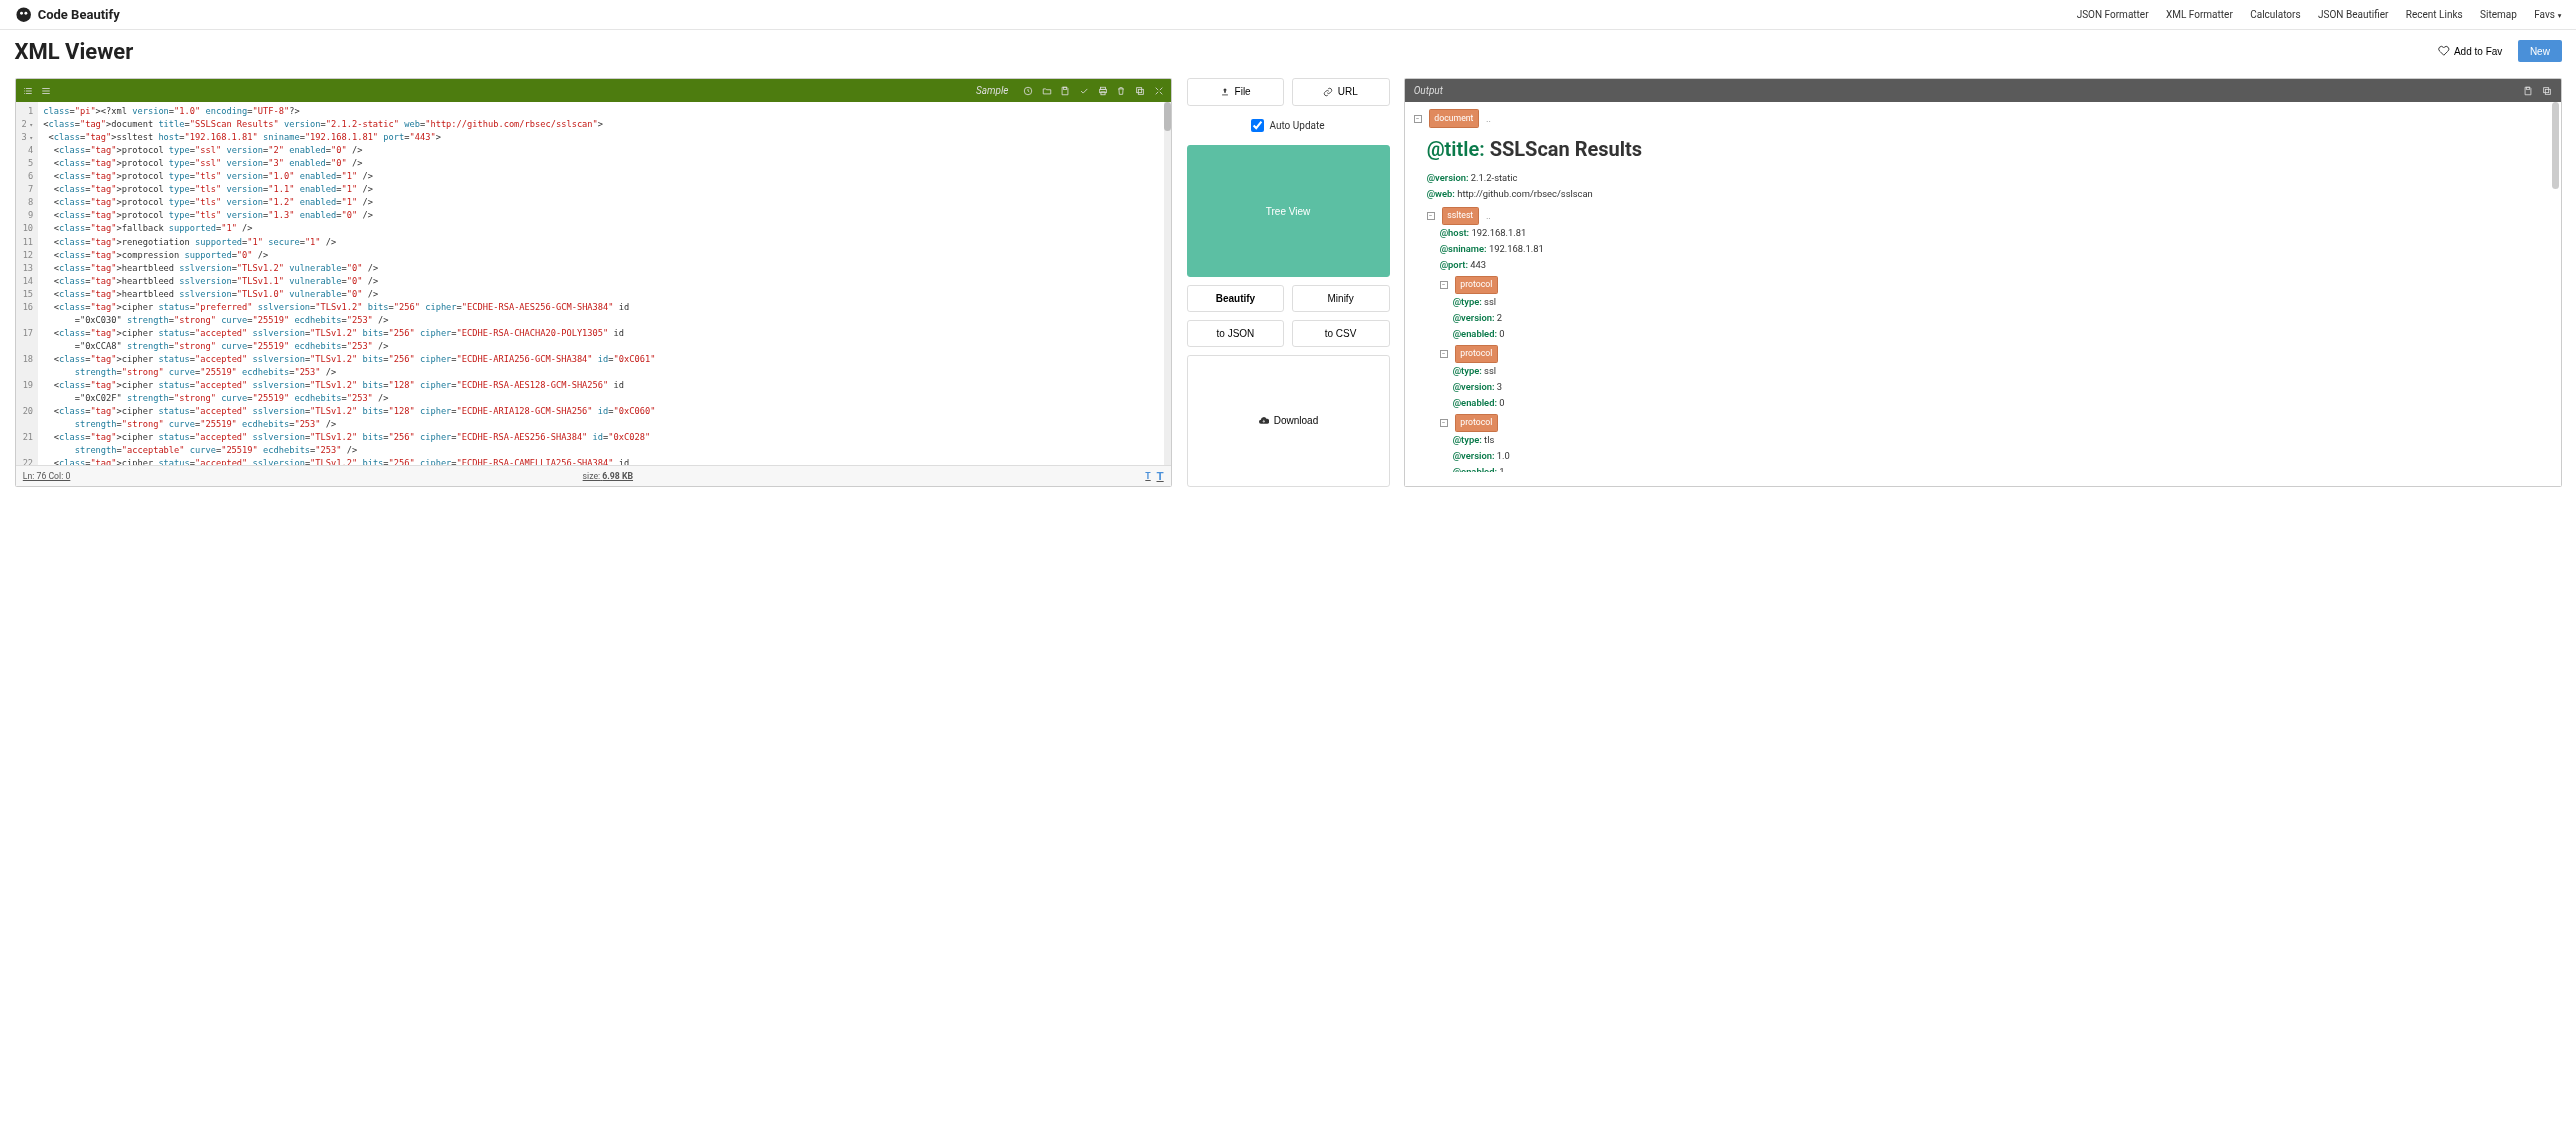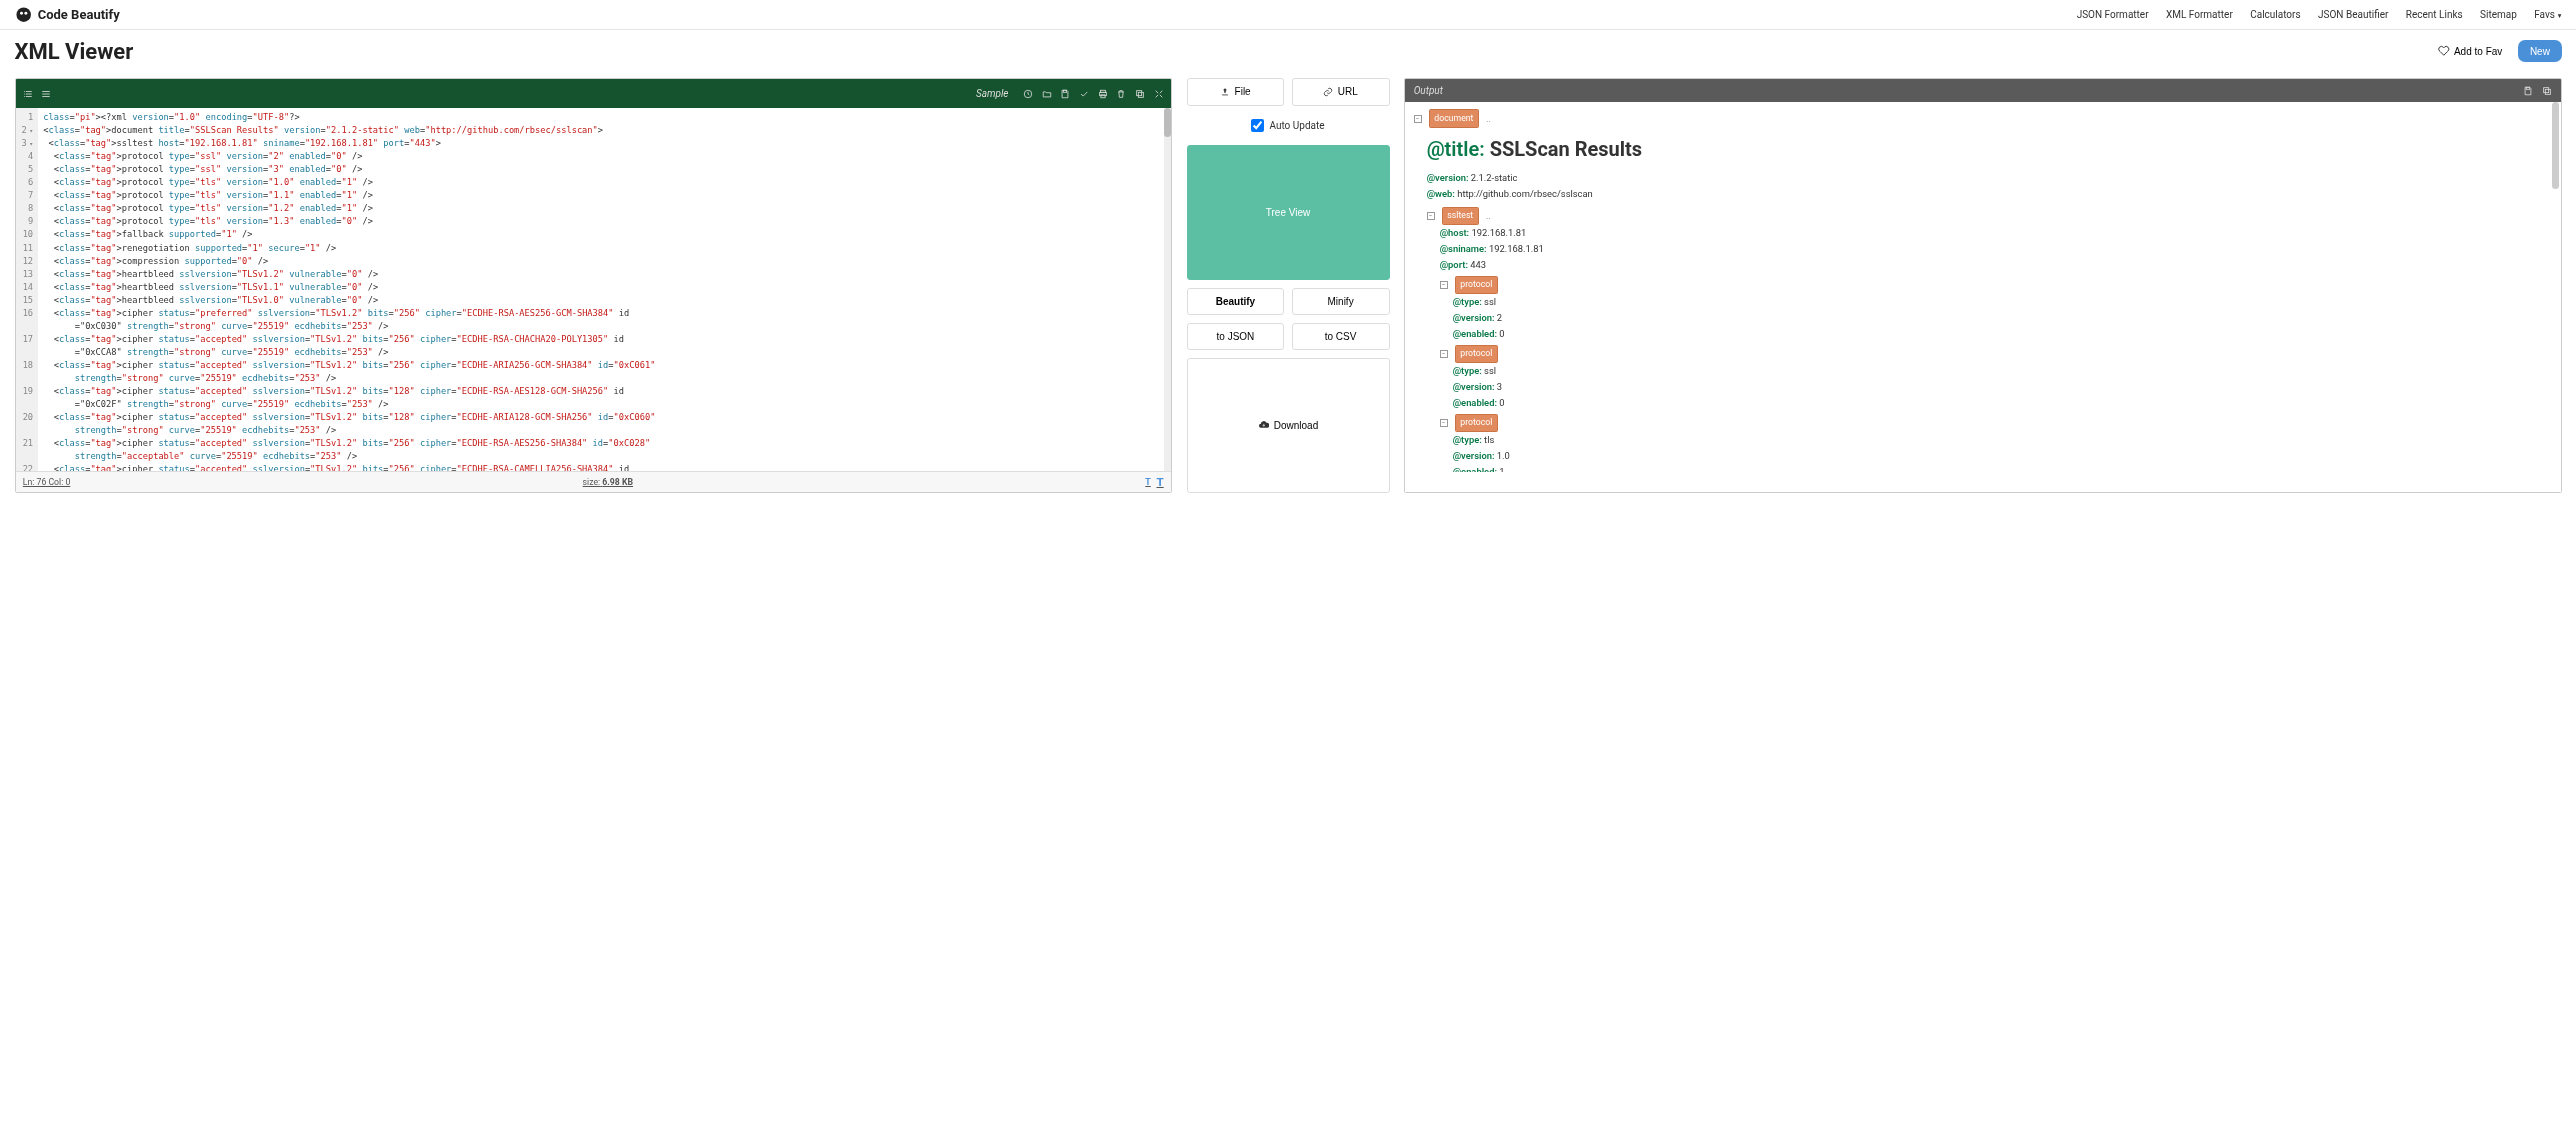--- a/index.html
+++ b/index.html
@@ -12,28 +12,28 @@
 .logo-text { font-weight:700; font-size:13px; color:#222; }
 .nav-links { display:flex; gap:17.4px; align-items:center; }
 .nav-links a { color:#333; text-decoration:none; font-size:10px; }
 .chev { margin-left:2.9px; font-size:7.3px; }
 
 
 .title-row { display:flex; justify-content:space-between; align-items:center; padding:8.7px 14.5px 14.5px; }
 .page-title { font-size:22px; font-weight:700; color:#222; }
 .title-actions { display:flex; gap:7.3px; align-items:center; }
 .fav-btn { display:flex; align-items:center; gap:4.4px; background:#fff; border:none; padding:5.8px 8.7px; cursor:pointer; font-size:10px; }
-.new-btn { background:#4a90d9; color:#fff; border:none; padding:5.8px 11.6px; border-radius:7px; cursor:pointer; font-size:10px; }
+.new-btn { background:#4a90d9; color:#fff; border:none; padding:5.8px 11.6px; border-radius:2px; cursor:pointer; font-size:10px; }
 
 
 .main-grid { display:grid; grid-template-columns:1fr 203px 1fr; gap:14.5px; padding:0 14.5px 14.5px; }
 
 
 .editor-panel { border:0.7px solid #ccc; border-radius:1.5px; overflow:hidden; display:flex; flex-direction:column; }
-.panel-toolbar { background:#14532d; color:#ddd; display:flex; justify-content:space-between; align-items:center; padding:4.4px 7.3px; height:29px; }
+.panel-toolbar { background:#4d7c0f; color:#ddd; display:flex; justify-content:space-between; align-items:center; padding:4.4px 7.3px; height:23px; }
 .tb-left, .tb-right { display:flex; gap:8.7px; align-items:center; }
 .tb-icon { cursor:pointer; font-size:10px; color:#ddd; }
 .tb-sample { font-style:italic; margin-right:5.8px; color:#ddd; font-size:10px; }
 .code-body { display:flex; height:363px; overflow:hidden; font-family:Consolas,Monaco,monospace; font-size:8.7px; line-height:1.5; position:relative; }
 .gutter { background:#f0f0f0; padding:2.9px 4.4px; text-align:right; color:#888; user-select:none; min-width:22px; }
 .gutter div { white-space:nowrap; }
 .fold { display:inline-block; width:6.5px; font-size:6.5px; color:#888; }
 .code-text { padding:2.9px 5.8px; white-space:pre; flex:1; overflow:auto; }
 .code-text .attr { color:#1e7b9c; }
 .code-text .val { color:#c41a16; }

